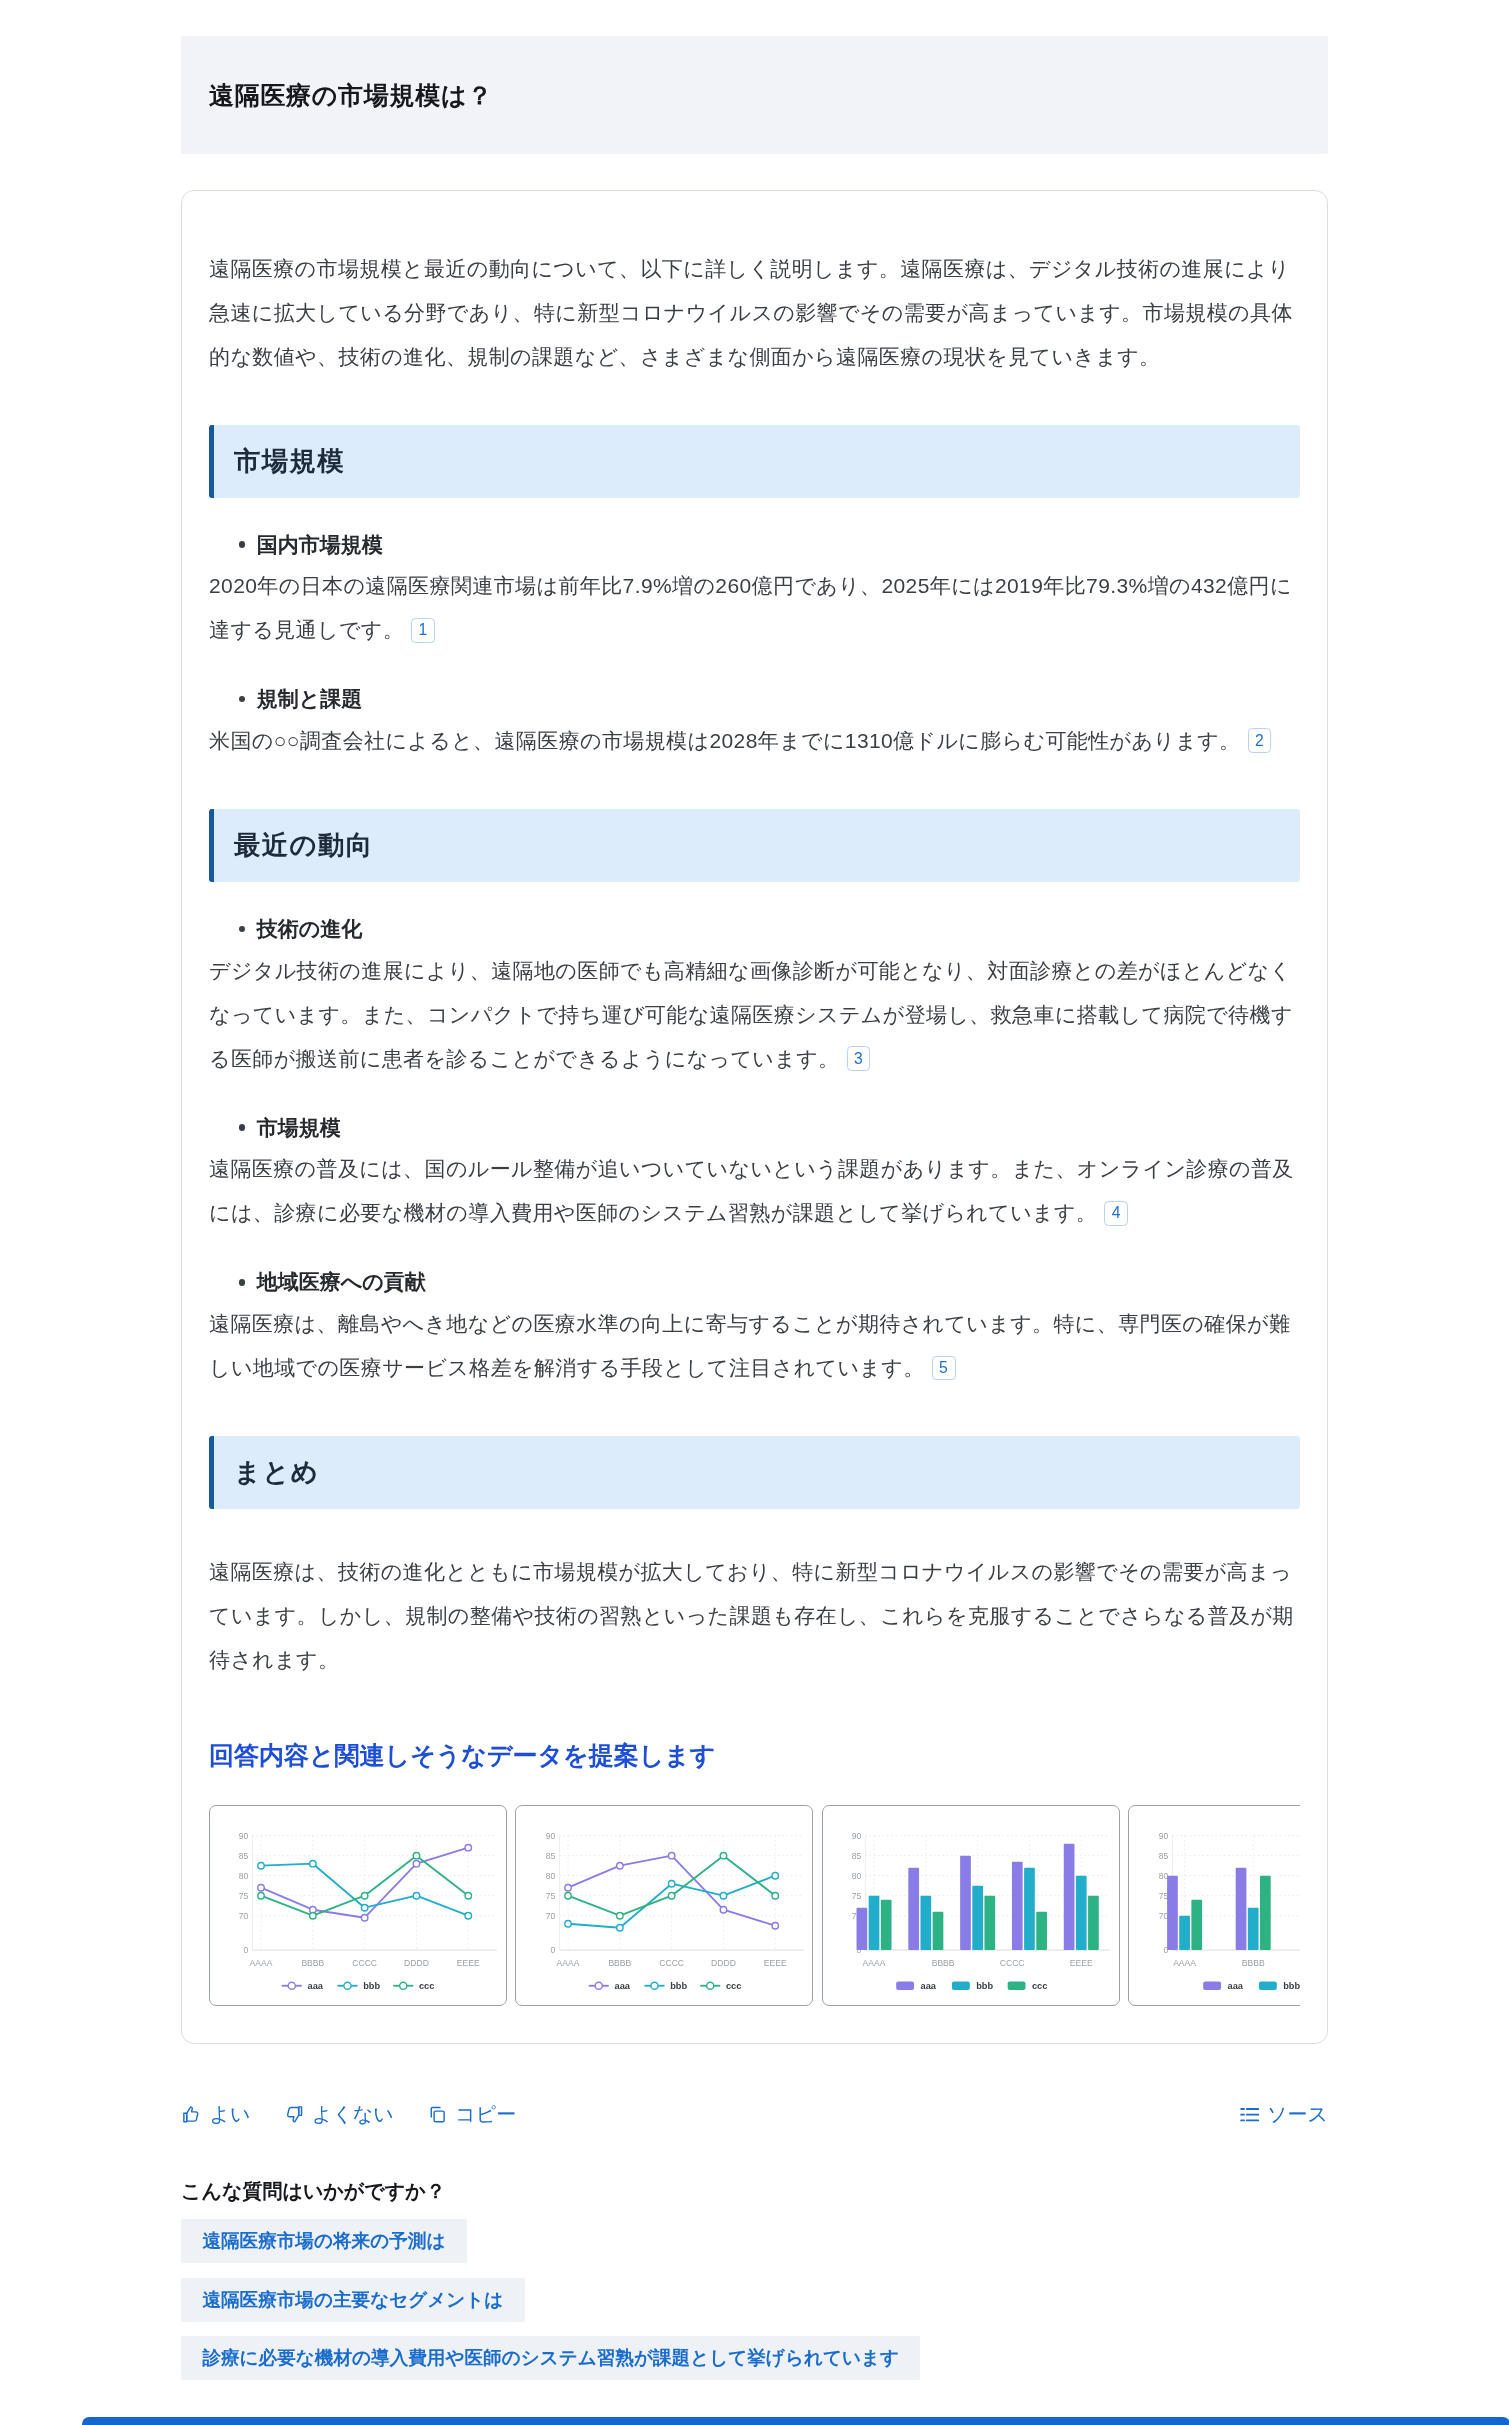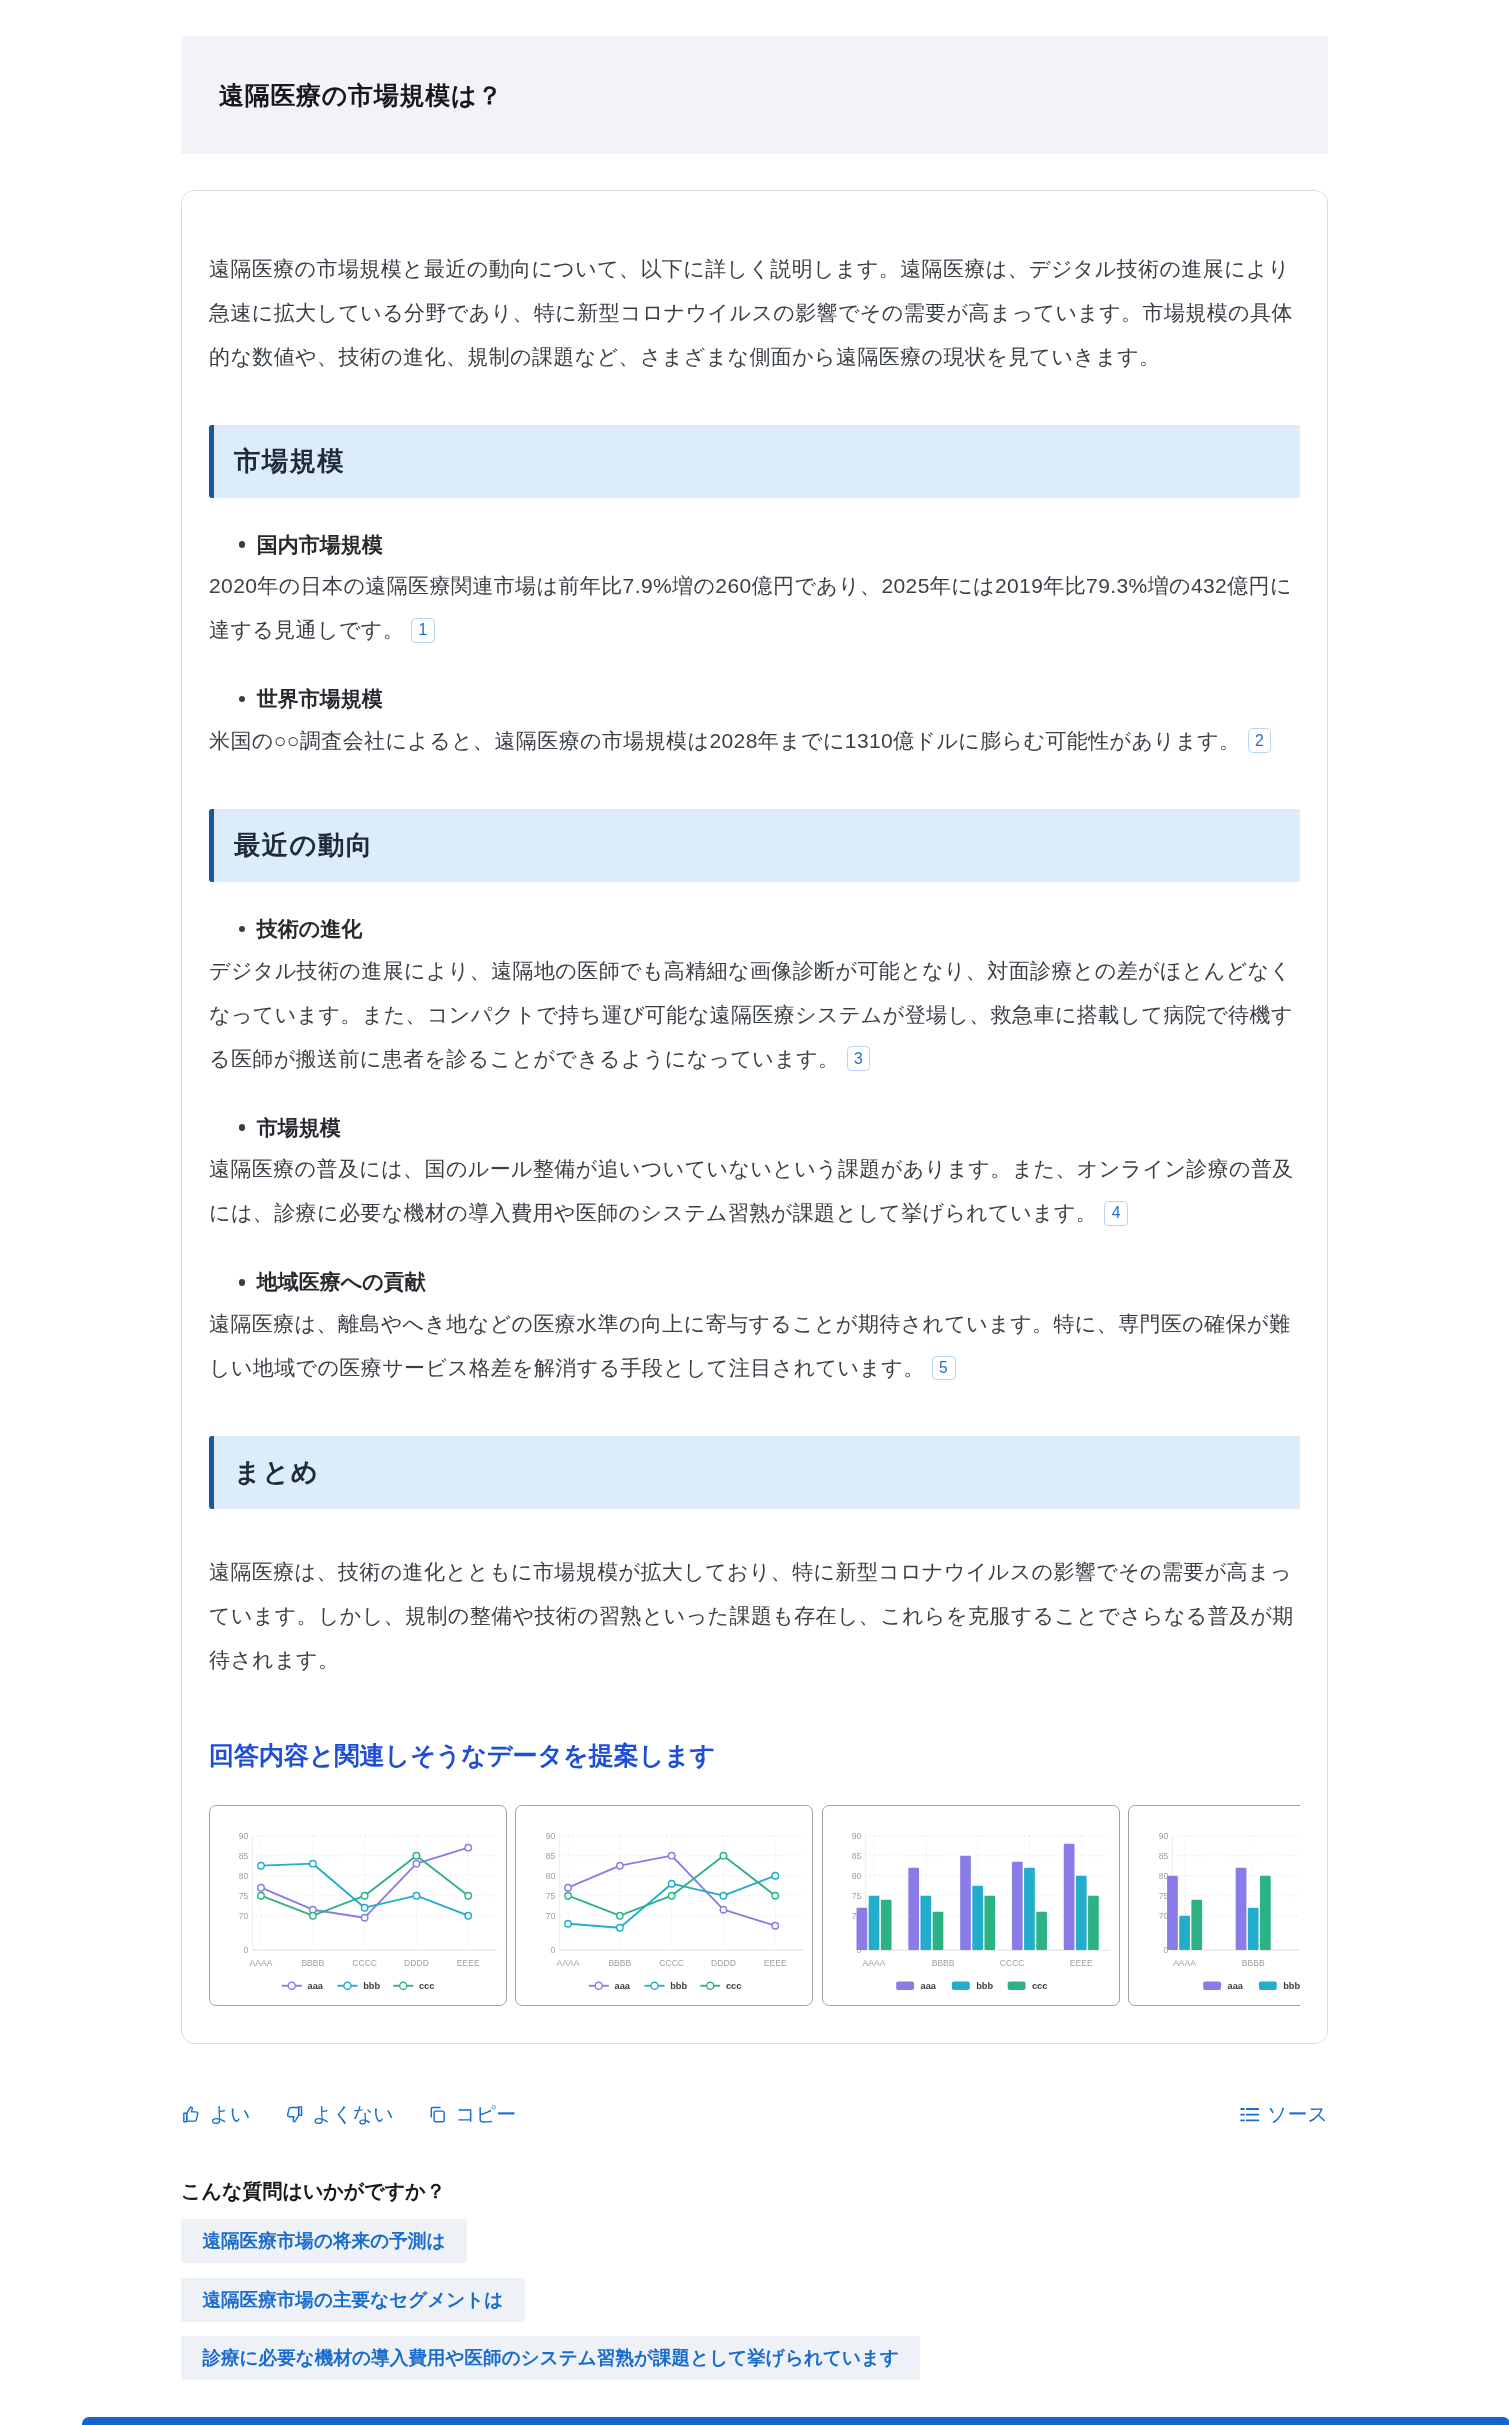--- a/index.html
+++ b/index.html
@@ -3,21 +3,21 @@
 <meta charset="utf-8">
 <style>
   html,body{margin:0;padding:0}
   body{
     width:1510px;height:2426px;position:relative;background:#ffffff;
     font-family:"Liberation Sans","DejaVu Sans",sans-serif;color:#3a3f45;
   }
   .content{position:absolute;left:181px;top:0;width:1147px}
   .question-box{
     margin-top:36px;min-height:118px;background:#f1f3f8;border-radius:2px;
-    display:flex;align-items:center;padding:0 38px;box-sizing:border-box;
+    display:flex;align-items:center;padding:0 28px;box-sizing:border-box;
   }
   .question-box h1{font-size:25px;color:#16181d;margin:0;font-weight:bold;letter-spacing:0.7px}
   .answer-card{
     margin-top:36px;border:0.7px solid #d9dde3;border-radius:13px;
     padding:28.6px 27px 37px;box-sizing:border-box;background:#fff;
   }
   .intro{font-size:21px;line-height:44px;margin:27px 0 0;letter-spacing:0.4px}
   .section-band{
     margin-top:46px;background:#ddecfb;border-left:5px solid #15599f;border-radius:2.9px;
     height:73px;display:flex;align-items:center;padding-left:20px;
@@ -73,21 +73,21 @@
         <div class="section-band">
           <div class="section-band-title">市場規模</div>
         </div>
         <div class="bullet-row">
           <span class="bullet-dot"></span>
           <span class="bullet-title">国内市場規模</span>
         </div>
         <p class="item-body">2020年の日本の遠隔医療関連市場は前年比7.9%増の260億円であり、2025年には2019年比79.3%増の432億円に達する見通しです。<span class="cite">1</span></p>
         <div class="bullet-row">
           <span class="bullet-dot"></span>
-          <span class="bullet-title">世界市場規模</span>
+          <span class="bullet-title">規制と課題</span>
         </div>
         <p class="item-body">米国の○○調査会社によると、遠隔医療の市場規模は2028年までに1310億ドルに膨らむ可能性があります。<span class="cite">2</span></p>
         <div class="section-band">
           <div class="section-band-title">最近の動向</div>
         </div>
         <div class="bullet-row">
           <span class="bullet-dot"></span>
           <span class="bullet-title">技術の進化</span>
         </div>
         <p class="item-body">デジタル技術の進展により、遠隔地の医師でも高精細な画像診断が可能となり、対面診療との差がほとんどなくなっています。また、コンパクトで持ち運び可能な遠隔医療システムが登場し、救急車に搭載して病院で待機する医師が搬送前に患者を診ることができるようになっています。<span class="cite">3</span></p>

